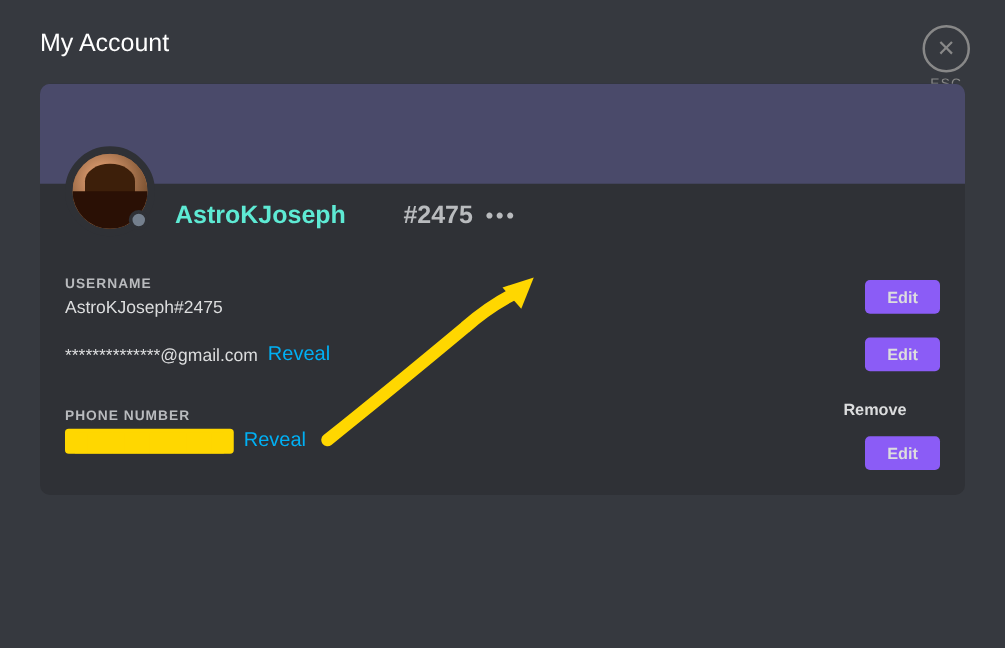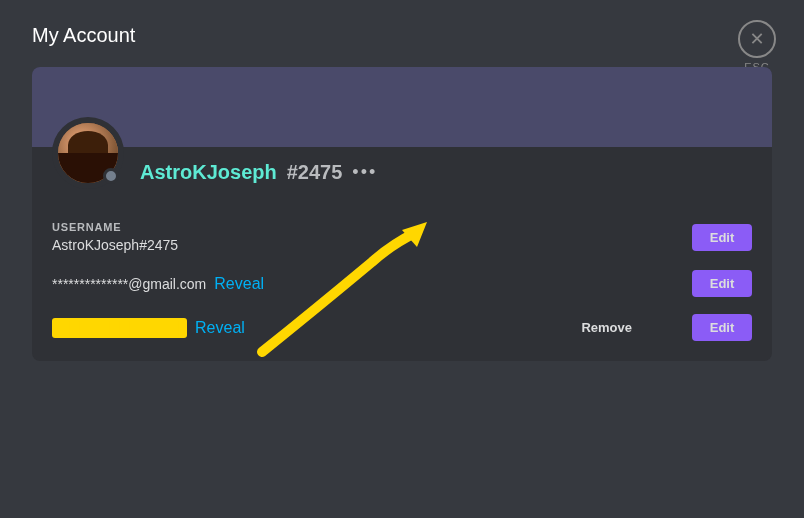--- a/index.html
+++ b/index.html
@@ -142,20 +142,21 @@
     .username-text {
       color: #5eead4;
       font-size: 20px;
       font-weight: 700;
     }
 
     .username-discriminator {
       color: #b9bbbe;
       font-size: 20px;
       font-weight: 700;
+      margin-left: 36px;
     }
 
     .more-options {
       color: #b9bbbe;
       font-size: 18px;
       cursor: pointer;
       letter-spacing: 2px;
     }
 
     .edit-profile-btn {
@@ -233,20 +234,21 @@
       font-size: 13px;
       font-weight: 600;
       cursor: pointer;
       padding: 6px 8px;
     }
 
     .phone-actions {
       display: flex;
       align-items: center;
       gap: 8px;
+      flex-direction: column;
     }
 
     .phone-value-masked {
       background-color: #ffd700;
       color: #ffd700;
       padding: 2px 8px;
       border-radius: 3px;
       font-size: 14px;
       user-select: none;
     }
@@ -311,20 +313,21 @@
           <span class="detail-value">
             <span>**************@gmail.com</span>
             <a class="reveal-link" href="#">Reveal</a>
           </span>
         </div>
         <button class="edit-btn">Edit</button>
       </div>
 
       <div class="detail-row">
         <div class="detail-content">
+          <span class="detail-label">PHONE NUMBER</span>
           <span class="detail-value">
             <span class="phone-value-masked">████████████</span>
             <a class="reveal-link" href="#">Reveal</a>
           </span>
         </div>
         <div class="phone-actions">
           <button class="remove-btn">Remove</button>
           <button class="edit-btn">Edit</button>
         </div>
       </div>

